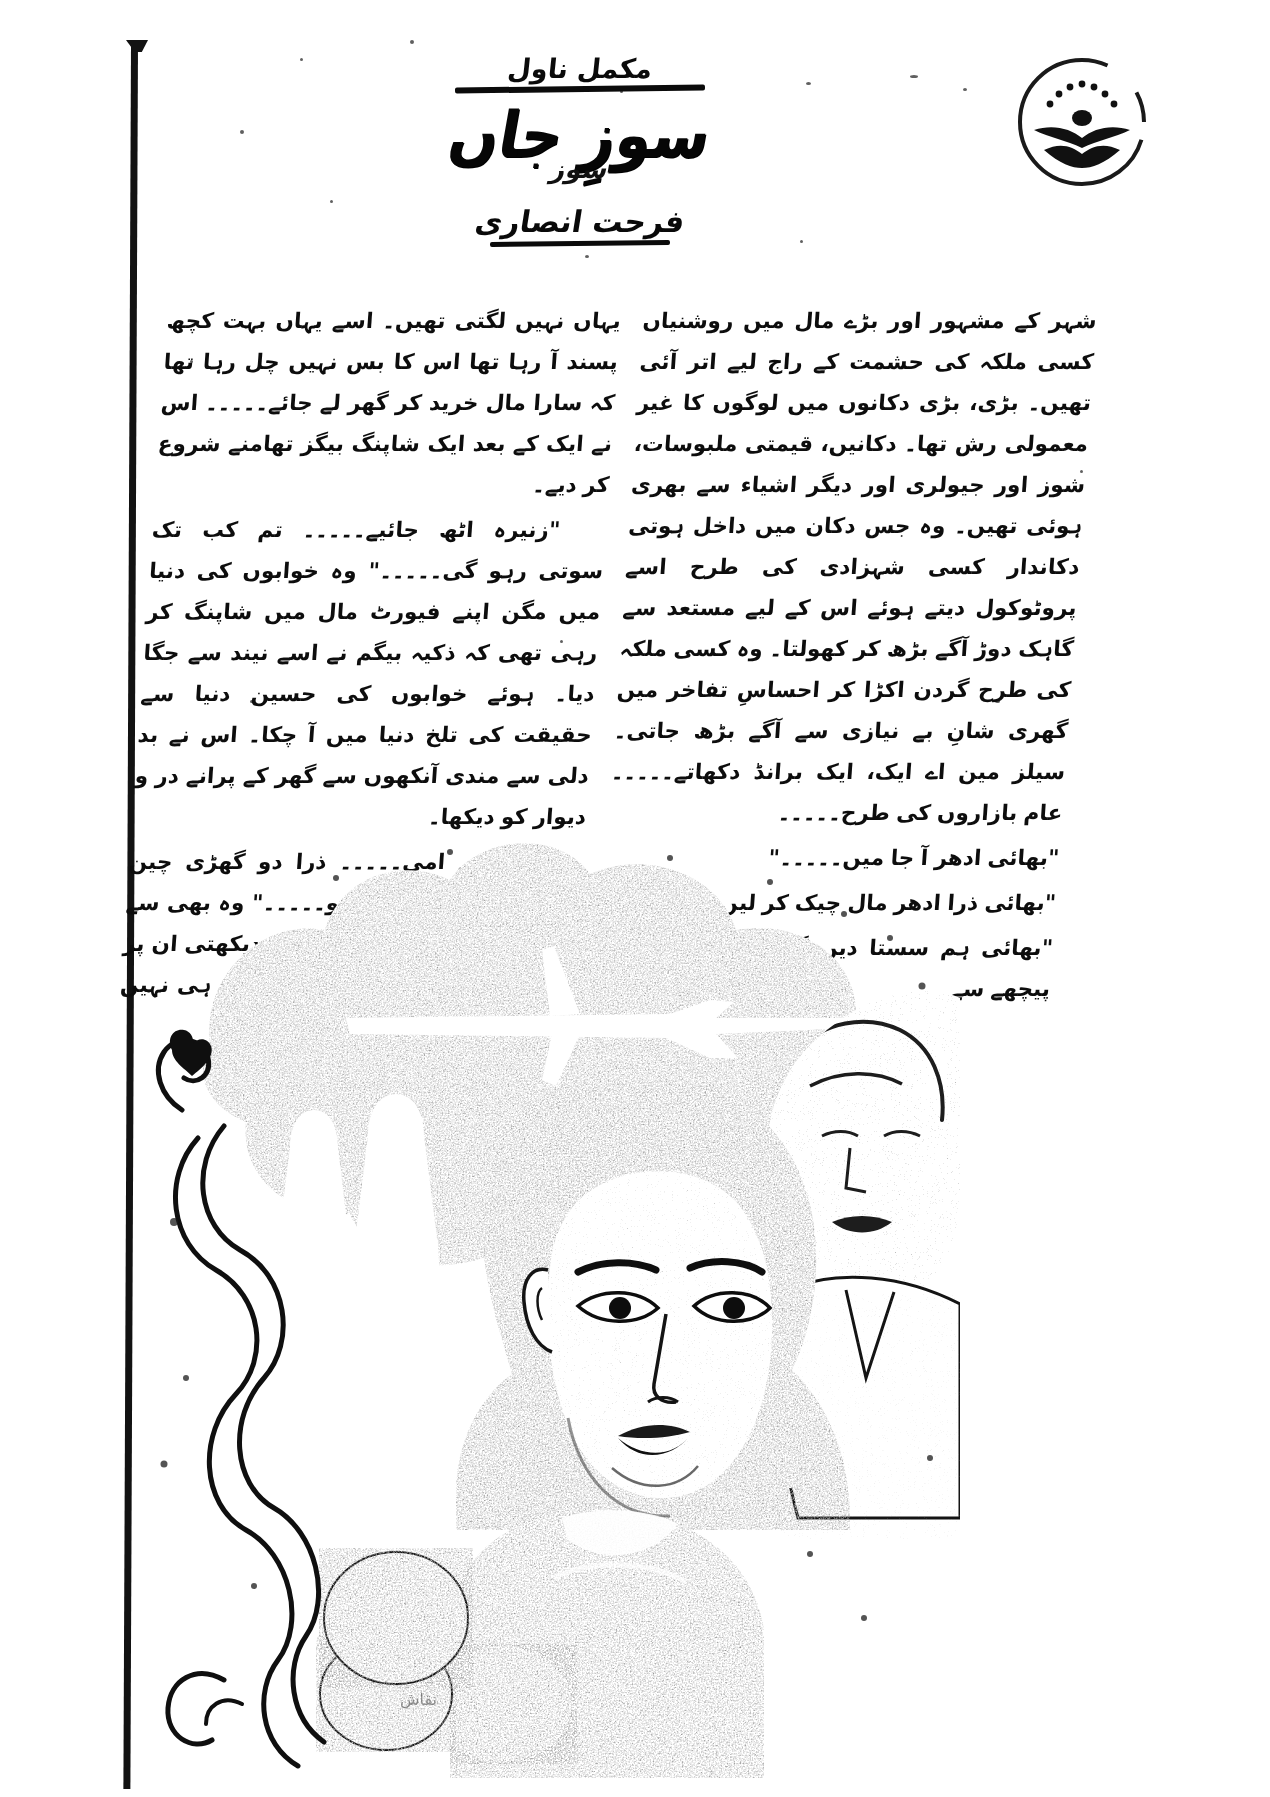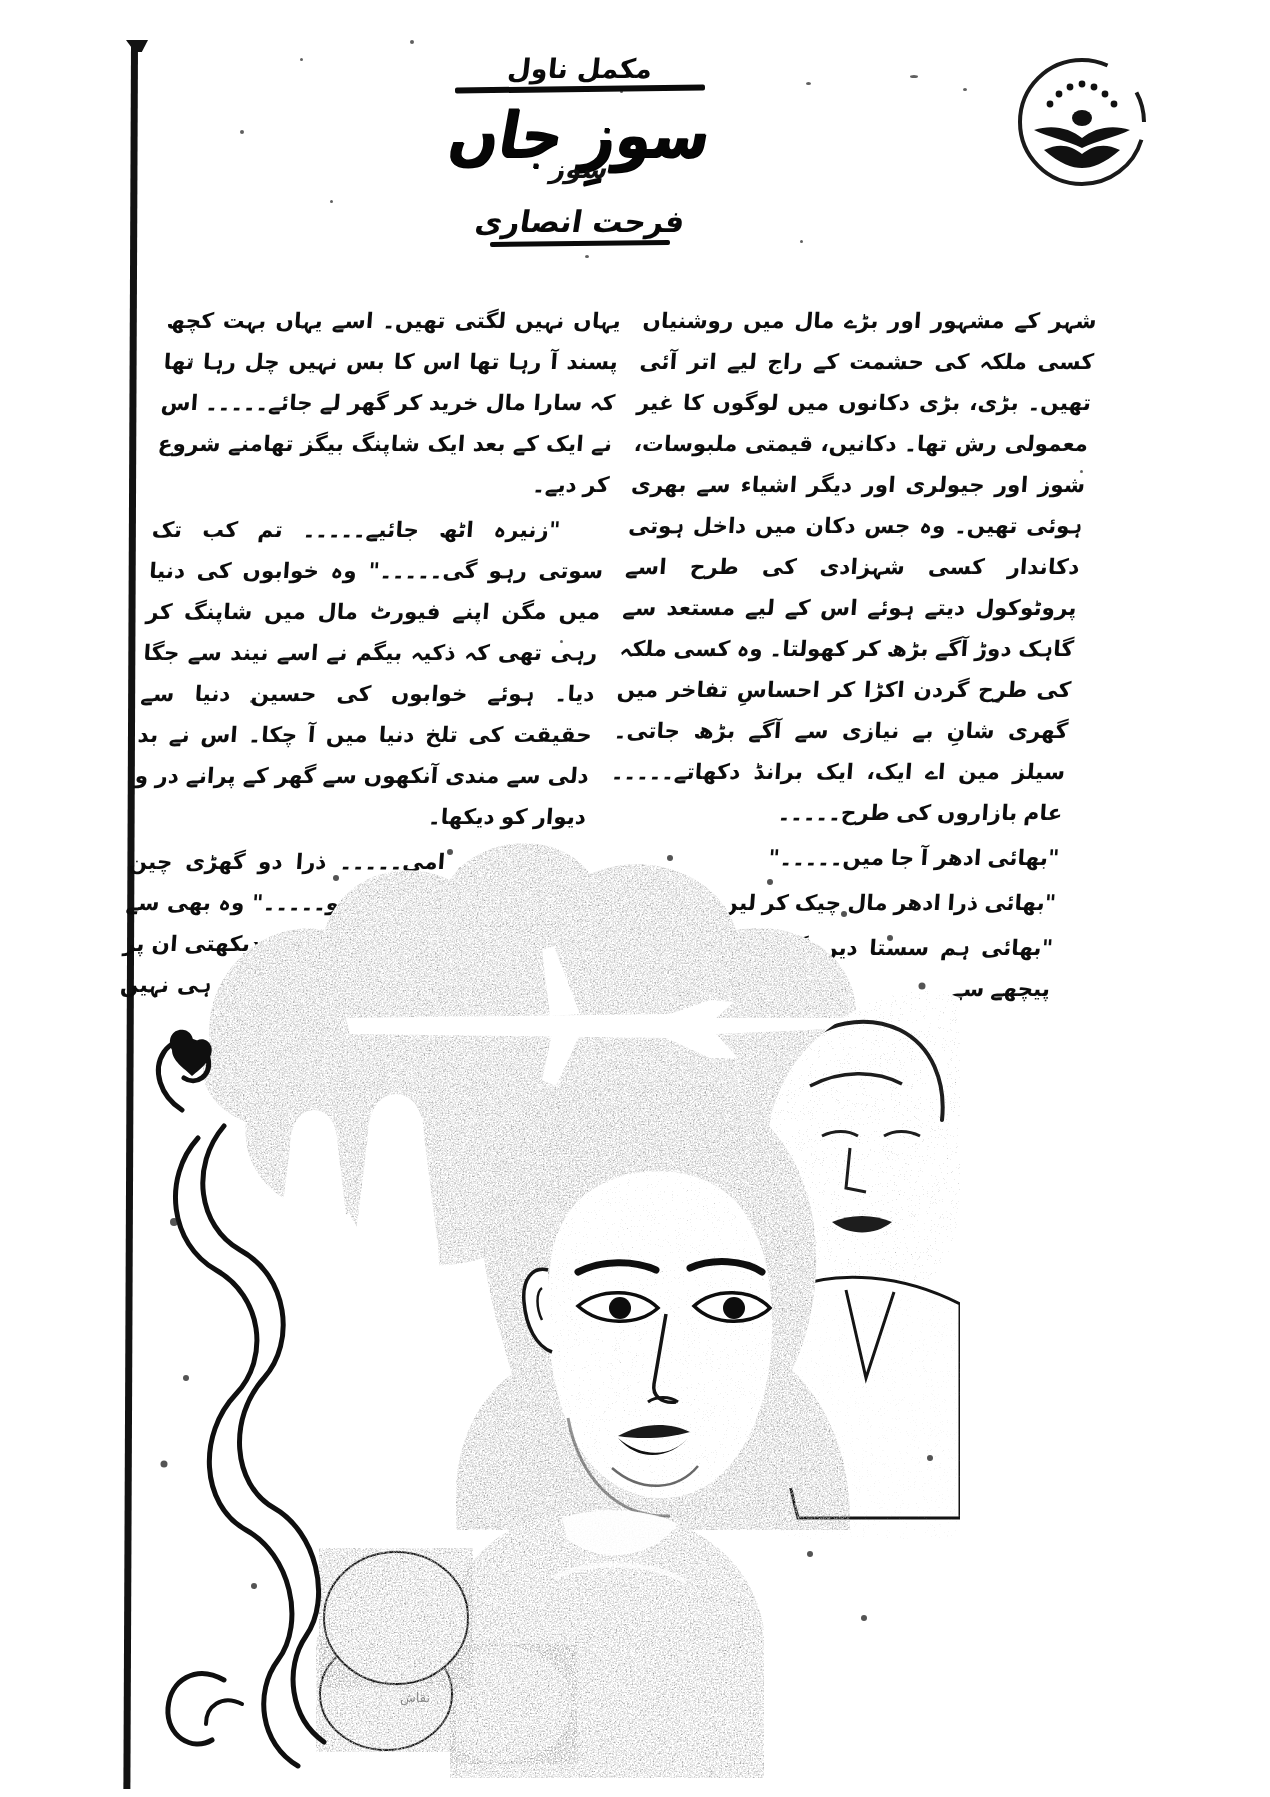--- a/index.html
+++ b/index.html
@@ -157,21 +157,21 @@
   .illus{
     position:absolute;
     left:150px; top:818px;
     width:810px; height:960px;
     overflow:hidden;
   }
   .illus svg{display:block;width:100%;height:100%;}
   .sig{
     position:absolute;
     left:400px; top:1690px;
-    font-size:13px;
+    font-size:16px;
     color:#3d3d3d;
     direction:rtl;
     opacity:.55;
     letter-spacing:1px;
   }
 </style>
 </head>
 <body>
 
 <div id="page">

